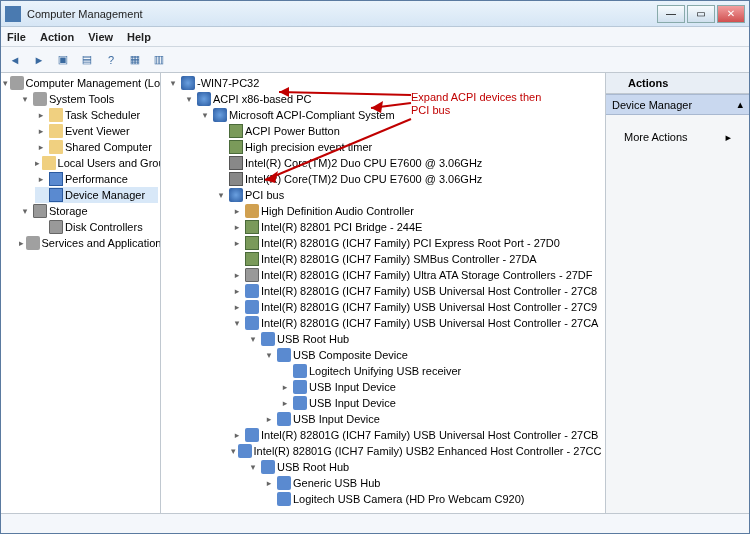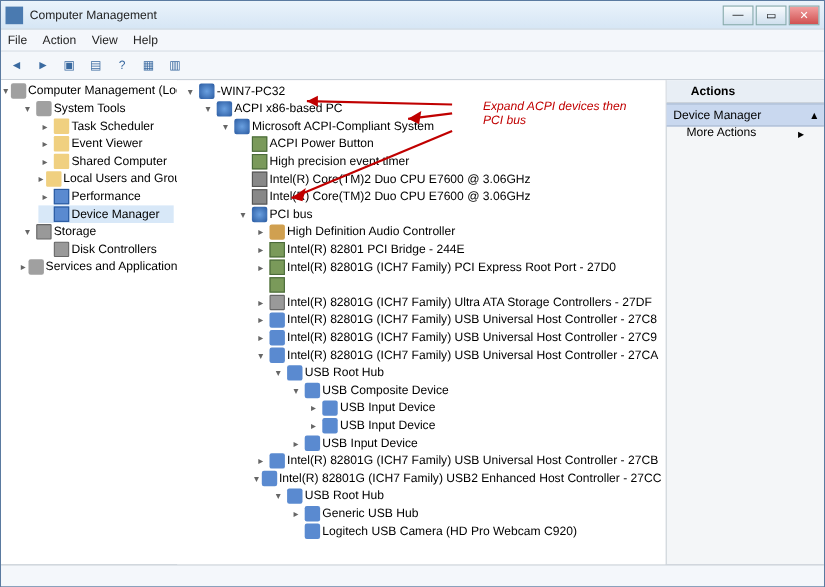--- a/index.html
+++ b/index.html
@@ -4,48 +4,48 @@
 <style>
 * { box-sizing: border-box; margin: 0; padding: 0; font-family: "Segoe UI", Tahoma, sans-serif; font-size: 11px; }
 body { background: #d8e4f0; width: 750px; height: 534px; overflow: hidden; }
 .window { border: 1px solid #5a7aa0; background: #fff; width: 750px; height: 534px; display: flex; flex-direction: column; }
 .titlebar { height: 26px; background: linear-gradient(#eaf3fb,#d6e6f5); display: flex; align-items: center; padding: 0 4px; border-bottom: 1px solid #b8c8d8; }
 .titlebar .icon-slot { width: 16px; height: 16px; background: #4a7ab0; margin-right: 6px; }
 .titlebar .title { flex: 1; color: #222; }
 .winbtns { display: flex; gap: 2px; }
 .winbtn { width: 28px; height: 18px; border: 1px solid #8aa; background: linear-gradient(#f8fbfd,#d0e0ee); display: flex; align-items: center; justify-content: center; font-size: 10px; }
 .winbtn.close { background: linear-gradient(#f2a0a0,#d05050); color: #fff; }
-.menubar { height: 20px; display: flex; align-items: center; padding: 4px 6px; gap: 14px; background: #f4f7fb; border-bottom: 1px solid #d0d8e0; }
+.menubar { height: 20px; display: flex; align-items: center; padding: 4px 6px; gap: 14px; background: #f4f7fb; border-bottom: 1px solid #d0d8e0; font-weight: bold; }
 .menubar span { color: #222; }
 .toolbar { height: 26px; display: flex; align-items: center; padding: 0 4px; gap: 4px; background: #f4f7fb; border-bottom: 1px solid #c0c8d0; }
 .tbtn { width: 20px; height: 20px; border: 1px solid transparent; display: flex; align-items: center; justify-content: center; color: #3a6aa0; }
 .body { flex: 1; display: flex; min-height: 0; }
 .navpane { width: 160px; border-right: 1px solid #c0c8d0; background: #fff; overflow: auto; padding: 2px; }
 .mainpane { flex: 1; background: #fff; overflow: auto; padding: 2px 6px; position: relative; }
 .actionpane { width: 144px; border-left: 1px solid #c0c8d0; background: #f4f6f8; display: flex; flex-direction: column; }
 .actionhead { background: #e8eef5; padding: 4px 22px; font-weight: bold; border-bottom: 1px solid #c0c8d0; }
 .actionsection { background: #c9d8ef; padding: 3px 6px; border-top: 1px solid #a8b8d0; border-bottom: 1px solid #a8b8d0; display: flex; justify-content: space-between; align-items: center; }
-.actionitem { padding: 0 18px; }
+.actionitem { padding: 16px 18px; }
 .tree { list-style: none; }
 .tree ul { list-style: none; padding-left: 16px; }
 .tree li { white-space: nowrap; }
 .node { display: flex; align-items: center; gap: 2px; height: 16px; padding: 1px 0; }
 .expander { width: 12px; height: 12px; display: inline-flex; align-items: center; justify-content: center; color: #666; font-size: 9px; }
 .ic { width: 14px; height: 14px; display: inline-block; flex-shrink: 0; }
 .ic-comp { background: radial-gradient(circle,#6aa0e0,#2a5aa0); border-radius: 2px; }
 .ic-chip { background: #7a9a5a; border: 1px solid #4a6a3a; }
 .ic-cpu { background: #888; border: 1px solid #555; }
 .ic-usb { background: #5a8ad0; border-radius: 2px; }
 .ic-snd { background: #d0a050; border-radius: 2px; }
 .ic-hdd { background: #999; border-radius: 1px; border: 1px solid #666; }
 .ic-folder { background: #f0d080; border-radius: 1px; }
 .ic-tool { background: #a0a0a0; border-radius: 2px; }
 .ic-mon { background: #5a8ad0; border: 1px solid #2a5aa0; }
 .sel { background: #d8e8f8; }
-.annotation { position: absolute; color: #c00000; font-style: italic; font-size: 11px; pointer-events: none; line-height: 1.2; margin-left: 28px; }
+.annotation { position: absolute; color: #c00000; font-size: 11px; pointer-events: none; line-height: 1.2; }
 .arrow { position: absolute; pointer-events: none; }
 .arrow line { stroke: #c00000; stroke-width: 2; }
 .arrow polygon { fill: #c00000; }
 .statusbar { height: 20px; border-top: 1px solid #c0c8d0; background: #f4f7fb; display: flex; align-items: center; padding: 0 6px; gap: 14px; }
 </style>
 </head>
 <body>
 
 <div class="window">
   <div class="titlebar">
@@ -241,20 +241,21 @@
                             <div class="node">
                               <span class="expander">▸</span>
                               <span class="ic ic-chip"></span>
                               <span>Intel(R) 82801G (ICH7 Family) PCI Express Root Port - 27D0</span>
                             </div>
                           </li>
                         <li>
                             <div class="node">
                               <span class="expander"></span>
                               <span class="ic ic-chip"></span>
+                              <span>Intel(R) 82801G (ICH7 Family) SMBus Controller - 27DA</span>
                             </div>
                           </li>
                         <li>
                             <div class="node">
                               <span class="expander">▸</span>
                               <span class="ic ic-hdd"></span>
                               <span>Intel(R) 82801G (ICH7 Family) Ultra ATA Storage Controllers - 27DF</span>
                             </div>
                           </li>
                         <li>
@@ -285,20 +286,27 @@
                                   <span>USB Root Hub</span>
                                 </div>
                               <ul>
                                 <li>
                                     <div class="node">
                                       <span class="expander">▾</span>
                                       <span class="ic ic-usb"></span>
                                       <span>USB Composite Device</span>
                                     </div>
                                   <ul>
+                                    <li>
+                                        <div class="node">
+                                          <span class="expander"></span>
+                                          <span class="ic ic-usb"></span>
+                                          <span>Logitech Unifying USB receiver</span>
+                                        </div>
+                                      </li>
                                     <li>
                                         <div class="node">
                                           <span class="expander">▸</span>
                                           <span class="ic ic-usb"></span>
                                           <span>USB Input Device</span>
                                         </div>
                                       </li>
                                     <li>
                                         <div class="node">
                                           <span class="expander">▸</span>

